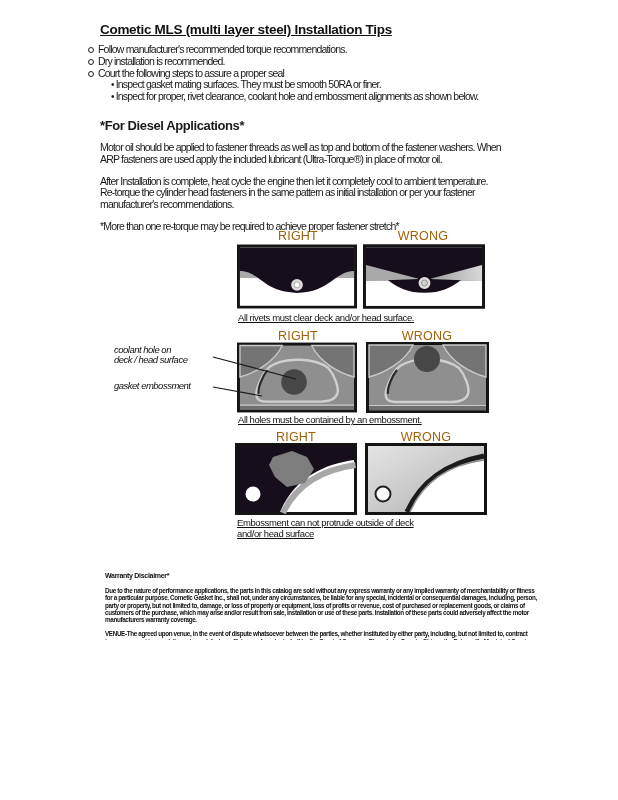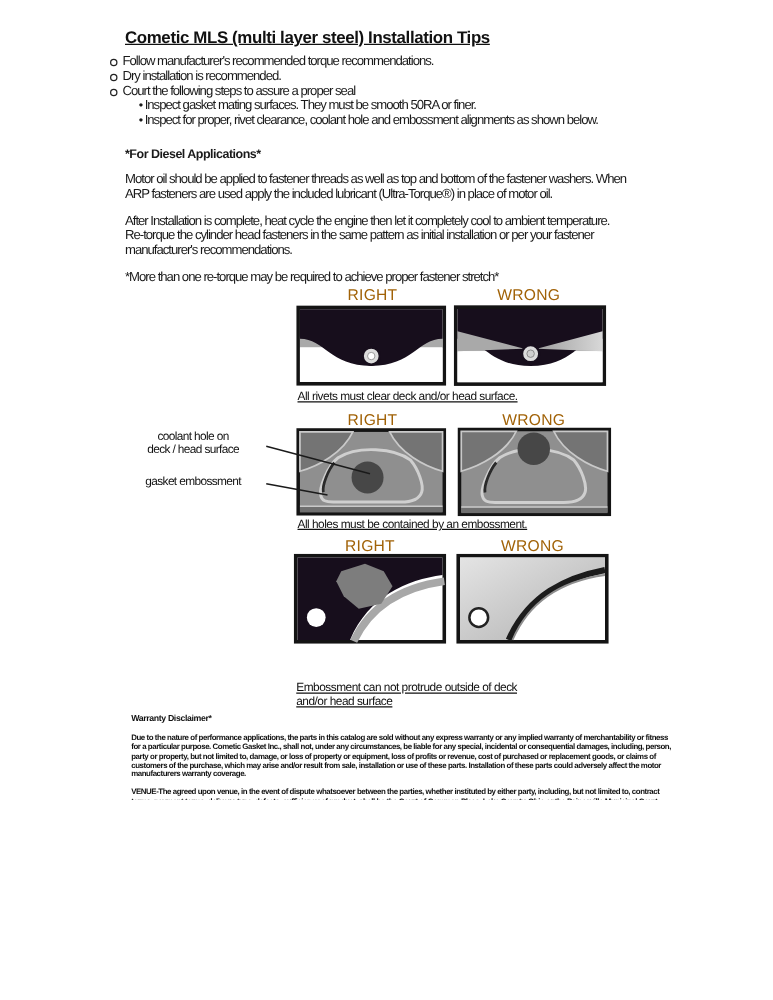--- a/index.html
+++ b/index.html
@@ -14,33 +14,33 @@
   }
   .bullets{position:absolute;left:88px;top:44px;width:490px;font-size:10.5px;letter-spacing:-0.8px;}
   .bullet-row{display:flex;align-items:flex-start;line-height:11.8px;}
   .bullet-row .mark1{
     width:4px;height:4px;border:1px solid #222;border-radius:50%;
     margin:3px 4px 0 0;flex:0 0 auto;
   }
   .bullet-row.lvl2{margin-left:23px;}
   .bullet-row .mark2{font-size:10px;margin:0 2px 0 0;line-height:11.8px;}
   .diesel{position:absolute;left:100px;top:118px;width:412px;}
-  .diesel h2{margin:0 0 9px 0;font-size:10px;font-weight:700;letter-spacing:-0.4px;}
+  .diesel h2{margin:0 0 9px 0;font-size:13px;font-weight:700;letter-spacing:-0.4px;}
   .diesel p{margin:0 0 10px 0;font-size:10.5px;line-height:11.8px;letter-spacing:-0.8px;max-width:404px;}
   
   .dg-label{
     position:absolute;font-size:12.5px;letter-spacing:0.2px;color:#a16207;
     width:122px;text-align:center;font-weight:400;
   }
   .panel{position:absolute;}
   .panel svg{display:block;}
   .caption{position:absolute;font-size:9.5px;letter-spacing:-0.4px;color:#111;line-height:10.5px;text-decoration:underline;}
   .side-label{
-    position:absolute;left:98px;width:113px;text-align:center;
-    font-size:9.5px;letter-spacing:-0.5px;line-height:9.5px;color:#111;
+    position:absolute;left:114px;width:113px;text-align:left;
+    font-size:9.5px;letter-spacing:-0.5px;line-height:9.5px;color:#111;font-style:italic;
   }
   #pointer-overlay{position:absolute;left:0;top:0;width:618px;height:800px;pointer-events:none;}
   
   .disclaimer{position:absolute;left:105px;top:572px;width:436px;color:#111;}
   .disclaimer .dhead{font-size:7px;font-weight:700;letter-spacing:-0.3px;margin-bottom:8px;}
   .disclaimer p{margin:0 0 7px 0;font-size:6.3px;font-weight:700;letter-spacing:-0.35px;line-height:7.3px;}
   .footer-code{position:absolute;left:387px;top:760px;font-size:13px;letter-spacing:0.2px;color:#222;}
 </style>
 </head>
 <body>
@@ -173,21 +173,21 @@
         </linearGradient>
       </defs>
       <rect x="1.5" y="1.5" width="119" height="69" fill="#ffffff" stroke="#141414" stroke-width="3"></rect>
       <path d="M3,3 H119 V17 C90,21 60,34 45,69 H3 Z" fill="url(#g3)"></path>
       <path d="M119,13 C88,19 58,33 42,69" fill="none" stroke="#1c1c1c" stroke-width="5"></path>
       <path d="M119,17 C90,21 60,34 45,69" fill="none" stroke="#8f8f8f" stroke-width="1.5"></path>
       <circle cx="18" cy="51" r="7.5" fill="#ffffff" stroke="#222222" stroke-width="2"></circle>
     </svg>
   </div>
 
-  <div class="caption" style="left:237px;top:518px;width:270px;margin-top:28px;">
+  <div class="caption" style="left:237px;top:518px;width:270px;">
     <div>Embossment can not protrude outside of deck</div>
     <div>and/or head surface</div>
   </div>
 
   <svg id="pointer-overlay">
     <line x1="213" y1="357" x2="296" y2="379" stroke="#1a1a1a" stroke-width="1.1"></line>
     <line x1="213" y1="387" x2="262" y2="396" stroke="#1a1a1a" stroke-width="1.1"></line>
   </svg>
 
   <div class="disclaimer">

